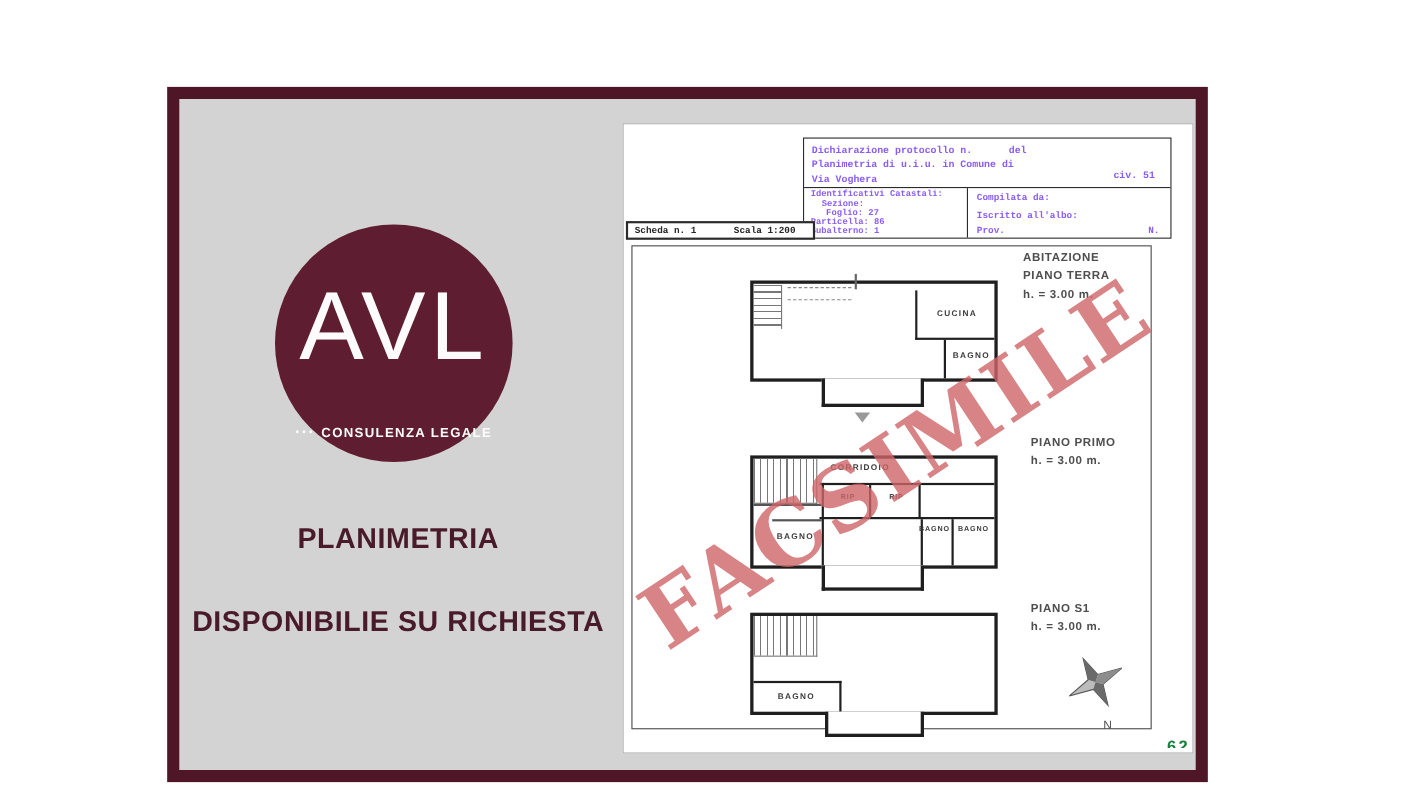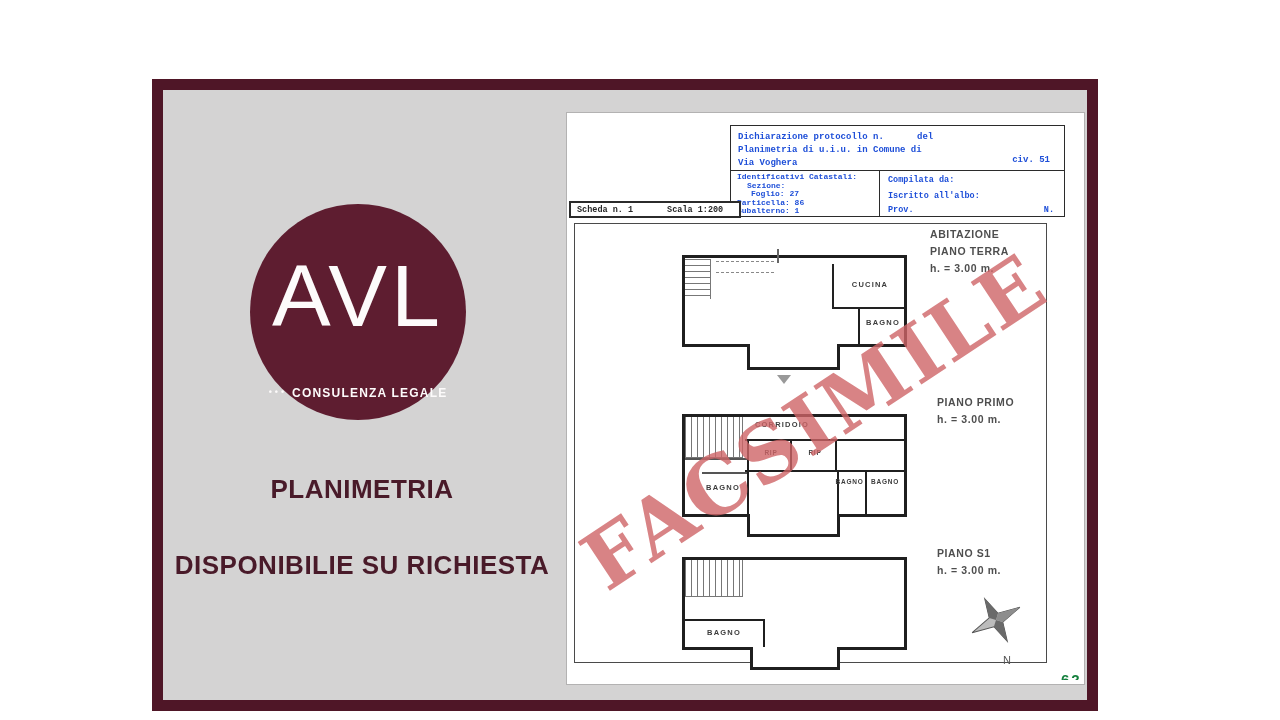--- a/index.html
+++ b/index.html
@@ -28,21 +28,21 @@
           background:#ffffff; border:1px solid #b3b2b2; }
 
   .agency { position:absolute; left:8px; top:20px; width:155px; text-align:center;
             color:#3e3e3e; font-weight:bold; }
   .agency .a1 { font-size:11px;   line-height:14px; }
   .agency .a2 { font-size:13px;   line-height:16px; letter-spacing:0.3px; }
   .agency .a3 { font-size:10.5px; line-height:14px; }
 
   .decl-table { position:absolute; left:163px; top:12px; width:335px; height:92px;
                 border:1px solid #2b2b2b; font-family:"Liberation Mono", monospace;
-                font-weight:bold; color:#1d4ed8; }
+                font-weight:bold; color:#8b5cf6; }
   .decl-top { position:relative; height:45px; border-bottom:1px solid #2b2b2b;
               padding:5px 7px 0; font-size:9px; line-height:13px; }
   .decl-del { position:absolute; left:186px; top:5px; }
   .decl-civ { position:absolute; right:14px; bottom:3px; }
   .decl-bottom { display:flex; height:45px; }
   .ids { width:149px; border-right:1px solid #2b2b2b; padding:2px 0 0 6px;
          font-size:8px; line-height:8.6px; }
   .ind1 { padding-left:10px; } .ind2 { padding-left:14px; }
   .comp { flex:1; position:relative; font-size:8.5px; }
   .comp .c1 { position:absolute; left:8px; top:4px; }

